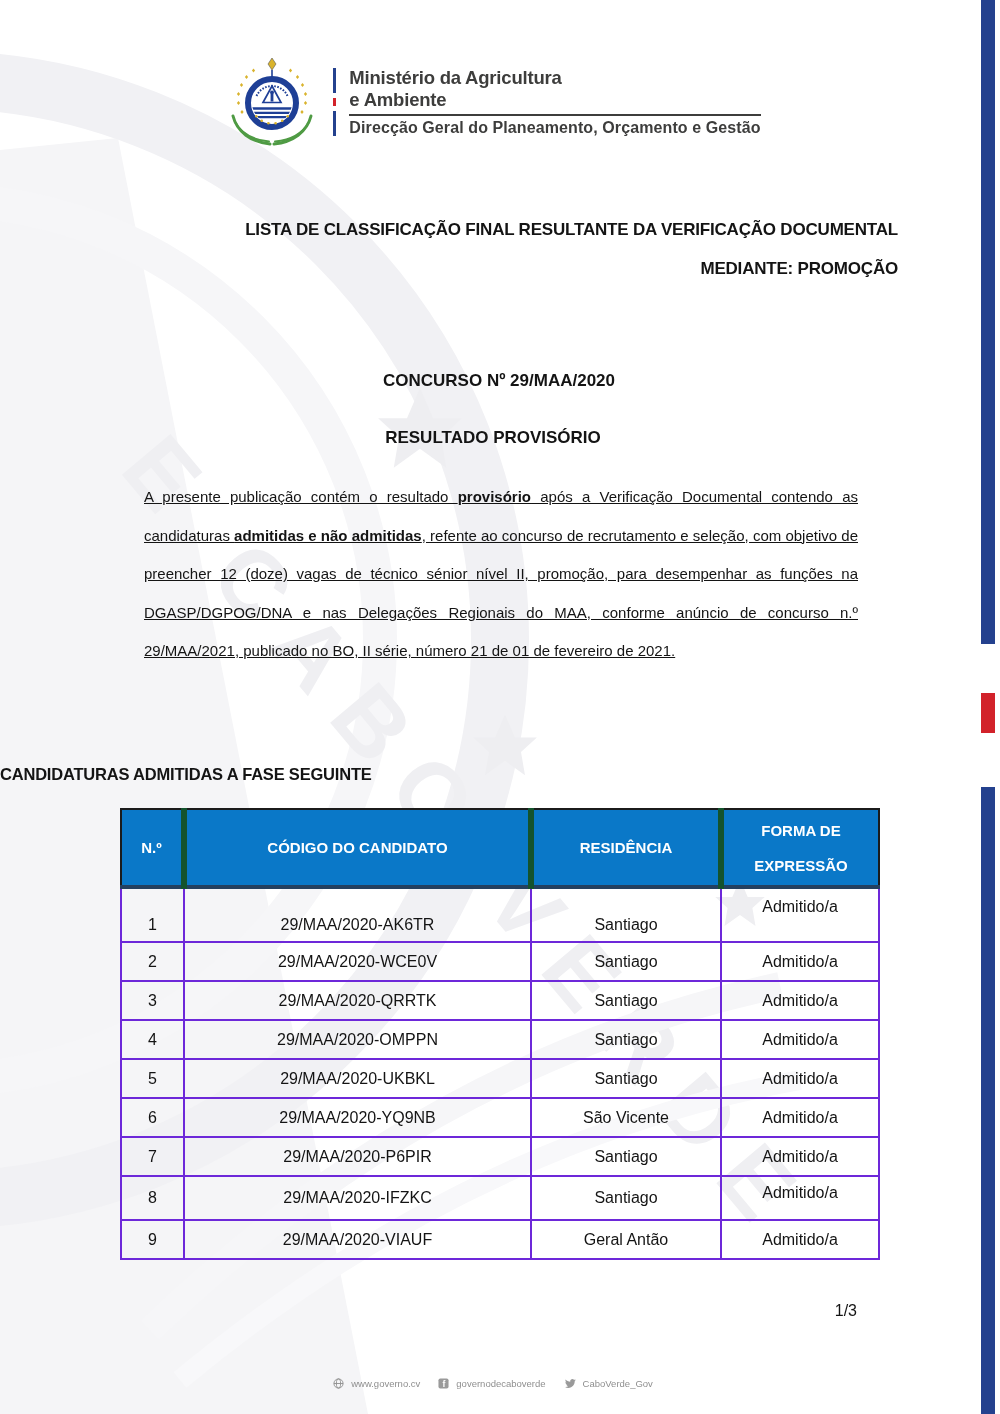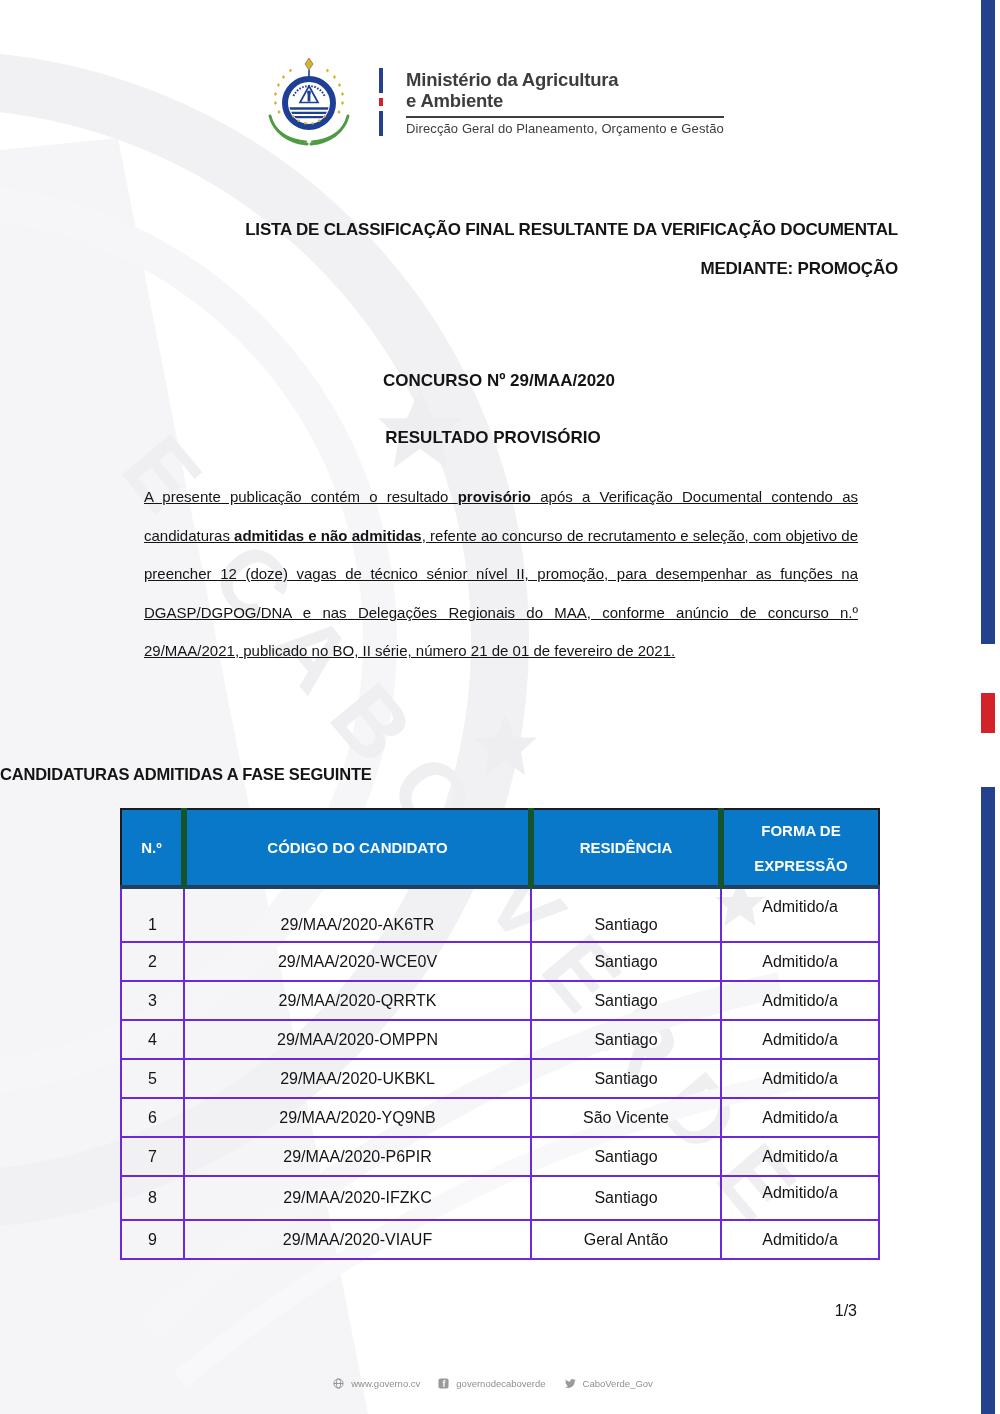--- a/index.html
+++ b/index.html
@@ -12,32 +12,32 @@
   
   .watermark { position:absolute; inset:0; z-index:0; pointer-events:none; }
   
   .edge-bar { position:absolute; right:5px; width:14px; z-index:2; }
   .edge-blue-top    { top:0;      height:644px; background:#24418e; }
   .edge-red         { top:693px;  height:40px;  background:#d2222a; }
   .edge-blue-bottom { top:787px;  height:627px; background:#24418e; }
   
   .header {
     position:absolute; top:56px; left:0; right:14px; z-index:1;
-    display:flex; justify-content:center; align-items:center; gap:23px;
+    display:flex; justify-content:center; align-items:center; gap:13px;
   }
   .emblem { width:94px; height:92px; flex:0 0 auto; }
   .hdr-sep { display:flex; flex-direction:column; align-items:center; width:4px; }
   .hdr-sep .b1 { width:3.5px; height:25px; background:#24418e; }
   .hdr-sep .gap { width:3.5px; height:5px; }
   .hdr-sep .r  { width:3.5px; height:8px; background:#d2222a; }
   .hdr-sep .b2 { width:3.5px; height:25px; background:#24418e; }
   .hdr-text { color:#3d3d3c; }
   .ministry-line { font-size:18.5px; font-weight:700; line-height:21.5px; letter-spacing:-0.2px; }
   .hdr-rule { border:none; border-top:2.5px solid #3d3d3c; margin:4px 0 3px 0; }
-  .department { font-size:13px; font-weight:400; letter-spacing:0.1px; }
+  .department { font-size:16px; font-weight:700; letter-spacing:0.1px; }
   
   .doc-title {
     position:absolute; top:211px; left:80px; right:102px; z-index:1;
     text-align:right; font-weight:700; font-size:17px; line-height:38.5px;
     letter-spacing:-0.2px; color:#141414;
   }
   .contest-line  { position:absolute; top:371px; left:0; right:14px; z-index:1;
     text-align:center; font-weight:700; font-size:17px; color:#141414;margin-left:12px; }
   .result-line   { position:absolute; top:428px; left:0; right:14px; z-index:1;
     text-align:center; font-weight:700; font-size:17px; color:#141414; }

